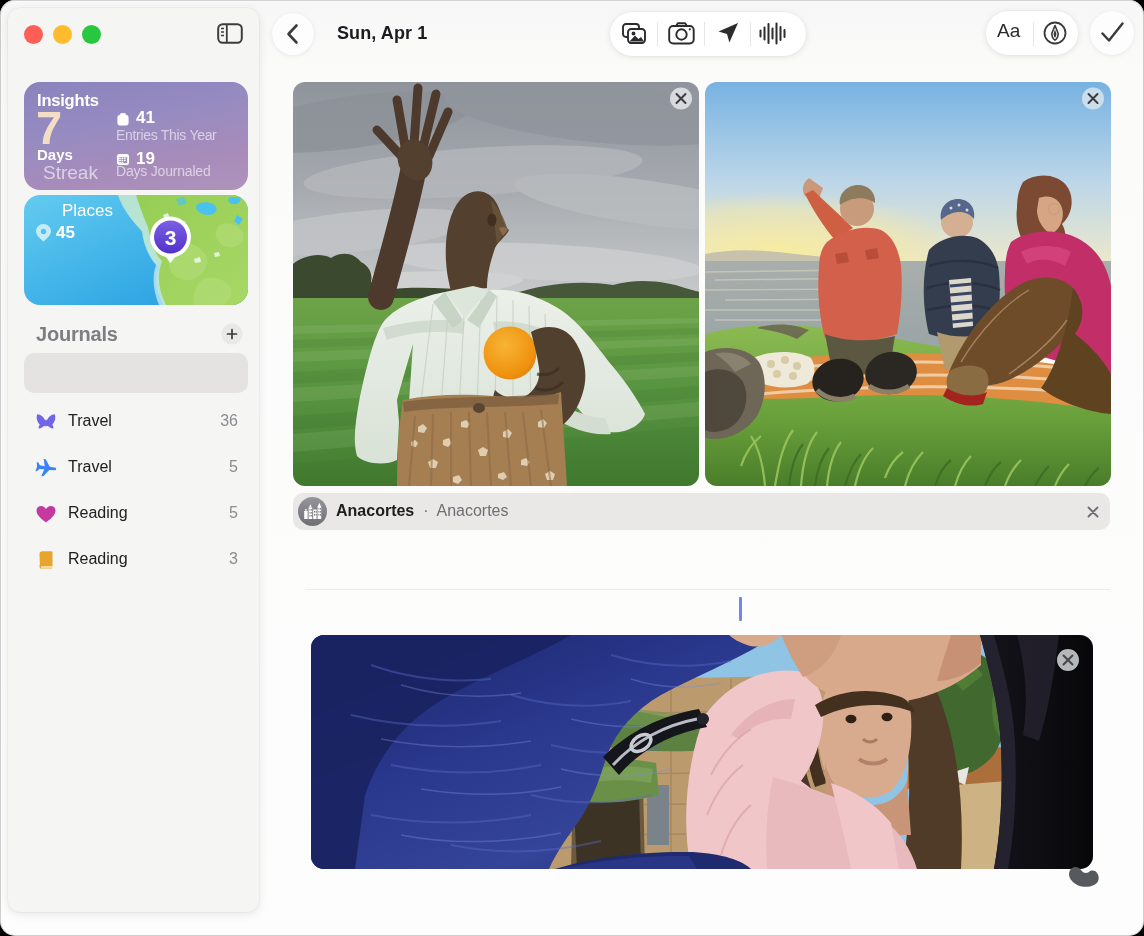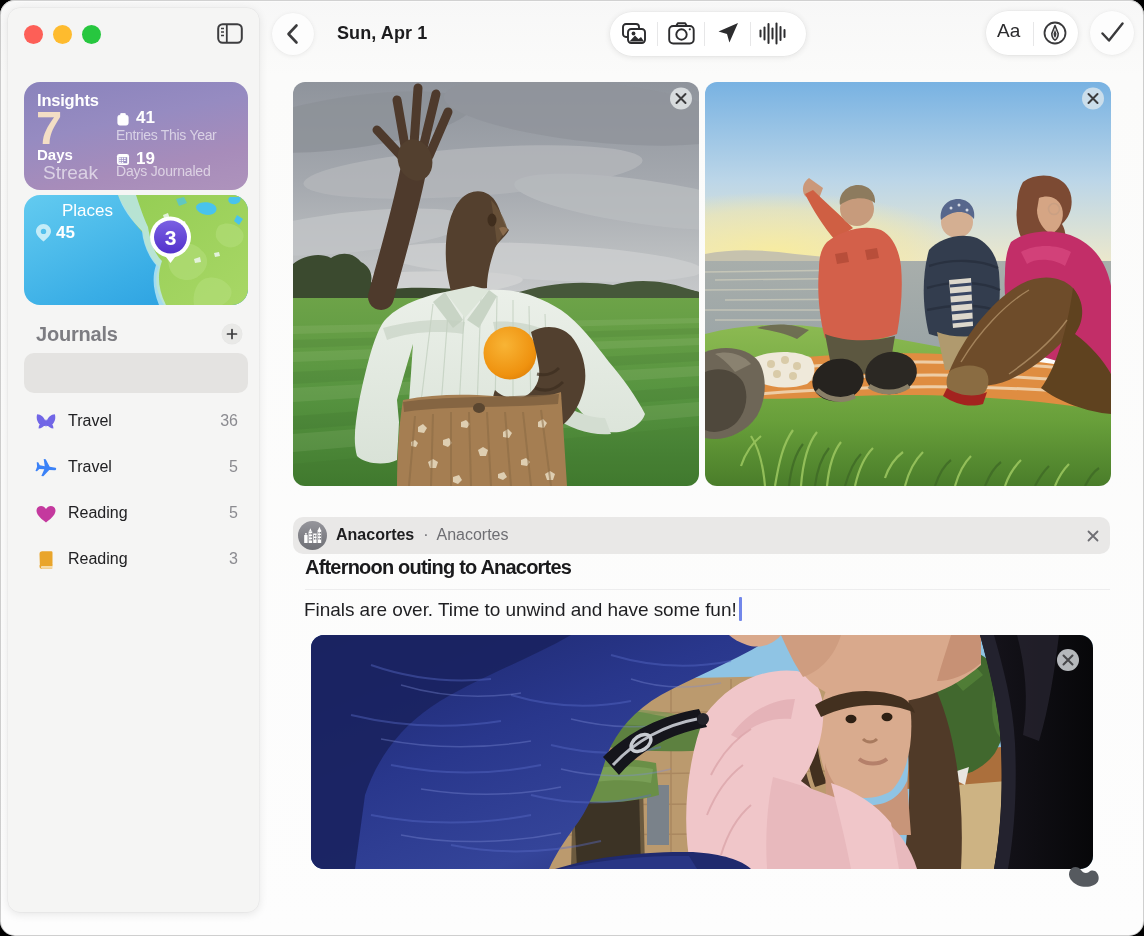--- a/index.html
+++ b/index.html
@@ -24,21 +24,21 @@
   .row .cnt{position:absolute;right:10px;top:10px;font-size:16px;color:#8b8b90;}
   .row svg{position:absolute;left:11px;top:9px;}
   #rowsel{position:absolute;left:16px;top:345px;width:224px;height:40px;border-radius:10px;background:#e4e3e1;}
   
   .circbtn{position:absolute;border-radius:50%;background:#fdfdfd;box-shadow:0 1px 5px rgba(0,0,0,.07),0 0 0 .5px rgba(0,0,0,.02);}
   #title{position:absolute;left:337px;top:23px;font-size:18px;font-weight:bold;color:#1c1c1e;letter-spacing:.1px;}
   .pill{position:absolute;top:12px;height:44px;border-radius:22px;background:#fff;
         box-shadow:0 1px 6px rgba(0,0,0,.10),0 0 0 .5px rgba(0,0,0,.03);}
   .vdiv{position:absolute;top:22px;width:1px;height:24px;background:#e7e7e8;}
   
-  #loc{position:absolute;left:293px;top:493px;width:817px;height:37px;border-radius:10px;background:#e9e8e7;margin-top:24px;}
+  #loc{position:absolute;left:293px;top:493px;width:817px;height:37px;border-radius:10px;background:#e9e8e7;}
   #loc .nm{position:absolute;left:43px;top:9px;font-size:16px;color:#1d1d1f;}
   #heading{position:absolute;left:305px;top:556px;line-height:1.1;font-size:20px;font-weight:bold;letter-spacing:-.8px;color:#1a1a1c;}
   #hdiv{position:absolute;left:305px;top:589px;width:805px;height:1px;background:#ededee;}
   #btext{position:absolute;left:304px;top:600px;font-size:19px;letter-spacing:-.05px;color:#1f1f22;line-height:1;}
   #cursor{position:absolute;left:739px;top:597px;width:3px;height:24px;background:#7287ea;border-radius:1px;}
   .ph{position:absolute;border-radius:12px;overflow:hidden;}
 </style>
 </head>
 <body>
 <div id="win">
@@ -508,23 +508,21 @@
           <rect x="17.6" y="14" width="1" height="1.6"></rect>
         <rect x="16" y="17" width="1" height="1.6"></rect>
           <rect x="17.6" y="17" width="1" height="1.6"></rect>
       </g>
     </svg>
     <div class="nm"><b>Anacortes</b><span style="color:#6e6e73"> &nbsp;·&nbsp; Anacortes</span></div>
     <svg class="abs" style="left:793px;top:12px" width="14" height="14" viewBox="0 0 14 14">
       <path d="M2.5 2.5 L11.5 11.5 M11.5 2.5 L2.5 11.5" stroke="#6e6e73" stroke-width="1.8" stroke-linecap="round"></path>
     </svg>
   </div>
-  <div id="heading">Afternoon outing to Anacortes</div>
   <div id="hdiv"></div>
-  <div id="btext">Finals are over. Time to unwind and have some fun!</div>
   <div id="cursor"></div>
 
   <div id="sidebar">
     <div class="tl" style="left:16px;background:#fd5f57;"></div>
     <div class="tl" style="left:45px;background:#febb2e;"></div>
     <div class="tl" style="left:74px;background:#27c73f;"></div>
     <svg id="toggle" width="26" height="37" viewBox="0 0 26 37">
       <rect x="1.2" y="9.2" width="23.6" height="18.6" rx="4.5" fill="none" stroke="#3d3d3f" stroke-width="2"></rect>
       <line x1="9.8" y1="9.5" x2="9.8" y2="27.5" stroke="#3d3d3f" stroke-width="1.8"></line>
       <line x1="4" y1="13.5" x2="7" y2="13.5" stroke="#3d3d3f" stroke-width="1.6"></line>

